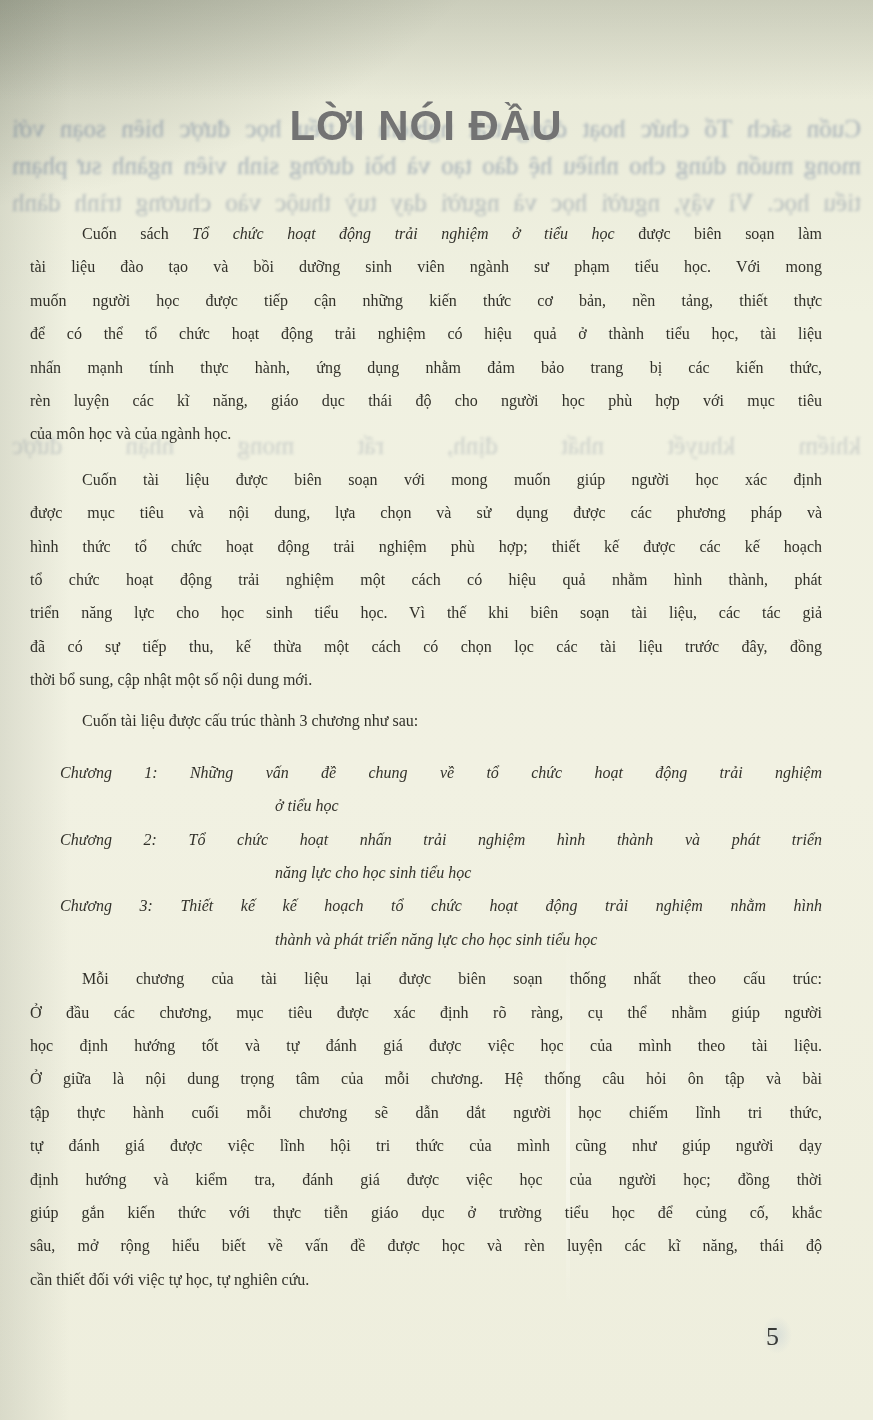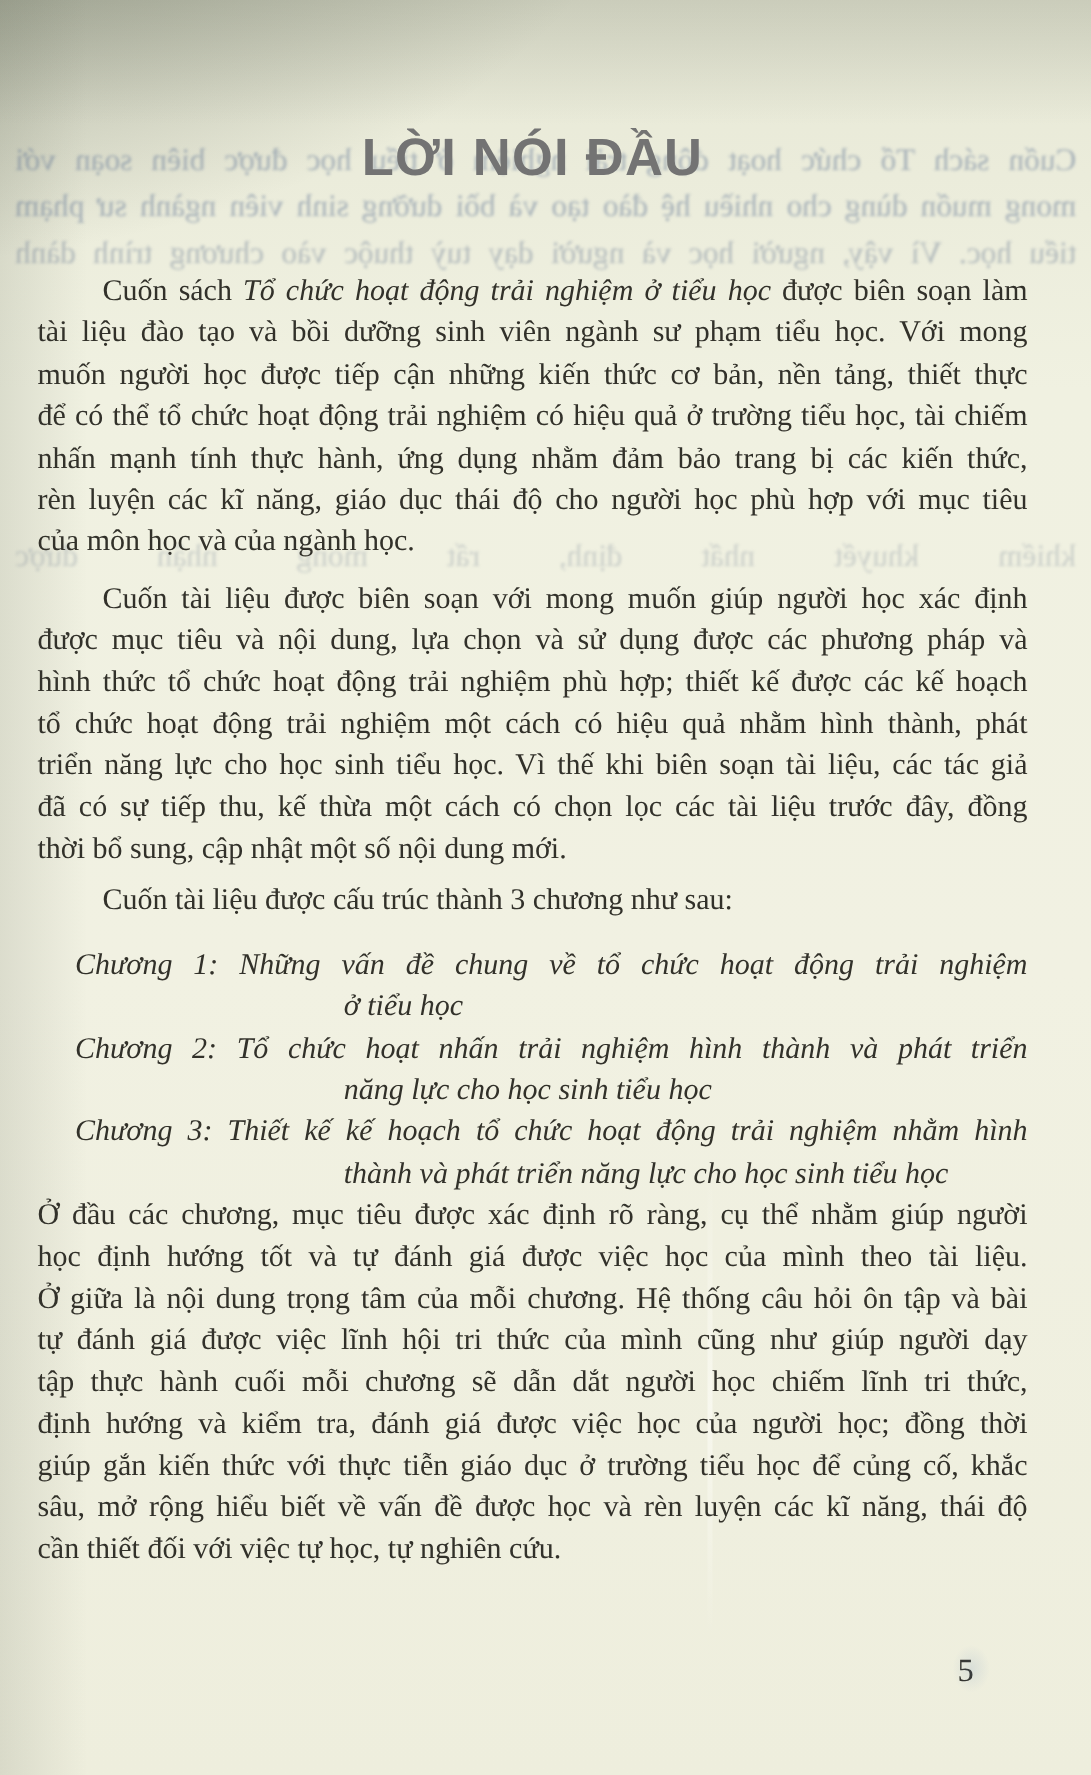--- a/index.html
+++ b/index.html
@@ -46,21 +46,21 @@
     text-align: center;
     font-family: "Liberation Sans", "DejaVu Sans", sans-serif;
     font-weight: bold;
     font-size: 42px;
     letter-spacing: 1px;
     color: #737373;
   }
   .ln {
     height: 33.4px;
     line-height: 33.4px;
-    font-size: 24px;
+    font-size: 16px;
     text-align: justify;
     text-align-last: justify;
     white-space: nowrap;
     overflow: visible;
   }
   .ln.last { text-align-last: left; }
   .ln.ind  { text-indent: 52px; }
 
   .mtP1 { margin-top: 67px; }
   .mtP2 { margin-top: 12px; }
@@ -103,21 +103,21 @@
 
 <div class="crease"></div>
 
 <div class="text-col">
 
   <h1 class="title">LỜI NÓI ĐẦU</h1>
 
   <div class="ln ind mtP1"><span>Cuốn sách </span><span class="book-title">Tổ chức hoạt động trải nghiệm ở tiểu học</span><span> được biên soạn làm</span></div>
   <div class="ln">tài liệu đào tạo và bồi dưỡng sinh viên ngành sư phạm tiểu học. Với mong</div>
   <div class="ln">muốn người học được tiếp cận những kiến thức cơ bản, nền tảng, thiết thực</div>
-  <div class="ln">để có thể tổ chức hoạt động trải nghiệm có hiệu quả ở trường tiểu học, tài chiếm</div>
+  <div class="ln">để có thể tổ chức hoạt động trải nghiệm có hiệu quả ở thành tiểu học, tài liệu</div>
   <div class="ln">nhấn mạnh tính thực hành, ứng dụng nhằm đảm bảo trang bị các kiến thức,</div>
   <div class="ln">rèn luyện các kĩ năng, giáo dục thái độ cho người học phù hợp với mục tiêu</div>
   <div class="ln last">của môn học và của ngành học.</div>
 
   <div class="ln ind mtP2">Cuốn tài liệu được biên soạn với mong muốn giúp người học xác định</div>
   <div class="ln">được mục tiêu và nội dung, lựa chọn và sử dụng được các phương pháp và</div>
   <div class="ln">hình thức tổ chức hoạt động trải nghiệm phù hợp; thiết kế được các kế hoạch</div>
   <div class="ln">tổ chức hoạt động trải nghiệm một cách có hiệu quả nhằm hình thành, phát</div>
   <div class="ln">triển năng lực cho học sinh tiểu học. Vì thế khi biên soạn tài liệu, các tác giả</div>
   <div class="ln">đã có sự tiếp thu, kế thừa một cách có chọn lọc các tài liệu trước đây, đồng</div>
@@ -125,25 +125,26 @@
 
   <div class="ln ind last mtP3">Cuốn tài liệu được cấu trúc thành 3 chương như sau:</div>
 
   <div class="ln chl mtCH"><span>Chương 1:</span> <span>Những vấn đề chung về tổ chức hoạt động trải nghiệm</span></div>
   <div class="ln ch2">ở tiểu học</div>
   <div class="ln chl"><span>Chương 2:</span> <span>Tổ chức hoạt nhấn trải nghiệm hình thành và phát triển</span></div>
   <div class="ln ch2">năng lực cho học sinh tiểu học</div>
   <div class="ln chl"><span>Chương 3:</span> <span>Thiết kế kế hoạch tổ chức hoạt động trải nghiệm nhằm hình</span></div>
   <div class="ln ch2">thành và phát triển năng lực cho học sinh tiểu học</div>
 
+  <div class="ln ind mtP4">Mỗi chương của tài liệu lại được biên soạn thống nhất theo cấu trúc:</div>
   <div class="ln">Ở đầu các chương, mục tiêu được xác định rõ ràng, cụ thể nhằm giúp người</div>
   <div class="ln">học định hướng tốt và tự đánh giá được việc học của mình theo tài liệu.</div>
   <div class="ln">Ở giữa là nội dung trọng tâm của mỗi chương. Hệ thống câu hỏi ôn tập và bài</div>
+  <div class="ln">tập thực hành cuối mỗi chương sẽ dẫn dắt người học chiếm lĩnh tri thức,</div>
   <div class="ln">tự đánh giá được việc lĩnh hội tri thức của mình cũng như giúp người dạy</div>
-  <div class="ln">tập thực hành cuối mỗi chương sẽ dẫn dắt người học chiếm lĩnh tri thức,</div>
   <div class="ln">định hướng và kiểm tra, đánh giá được việc học của người học; đồng thời</div>
   <div class="ln">giúp gắn kiến thức với thực tiễn giáo dục ở trường tiểu học để củng cố, khắc</div>
   <div class="ln">sâu, mở rộng hiểu biết về vấn đề được học và rèn luyện các kĩ năng, thái độ</div>
   <div class="ln last">cần thiết đối với việc tự học, tự nghiên cứu.</div>
 
 </div>
 
 <div class="page-number">5</div>
 
 </body></html>

